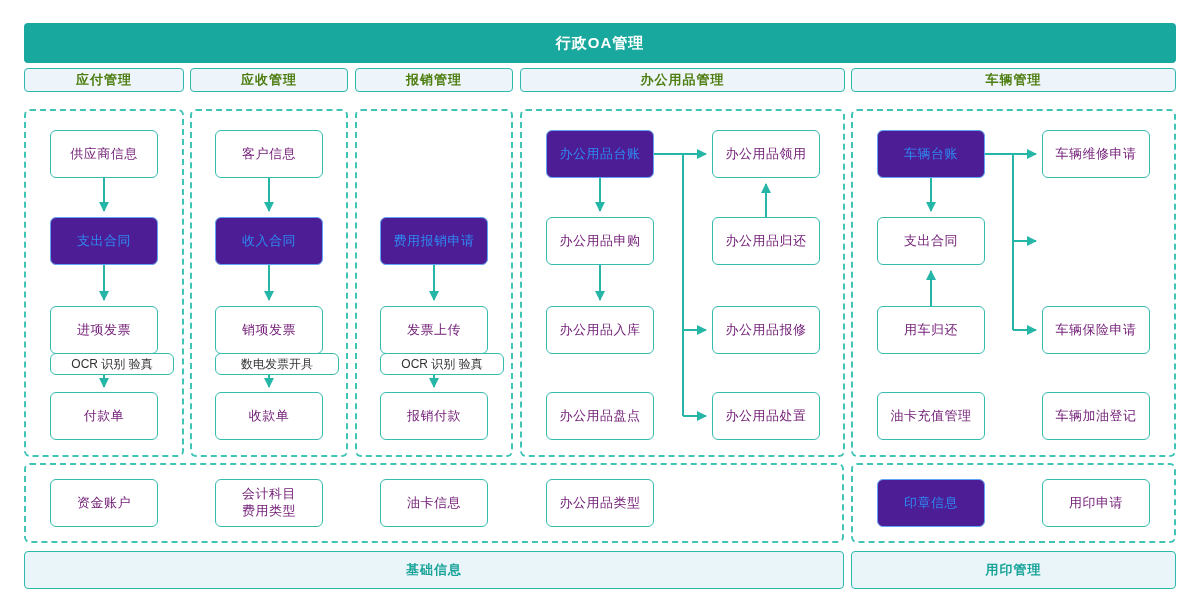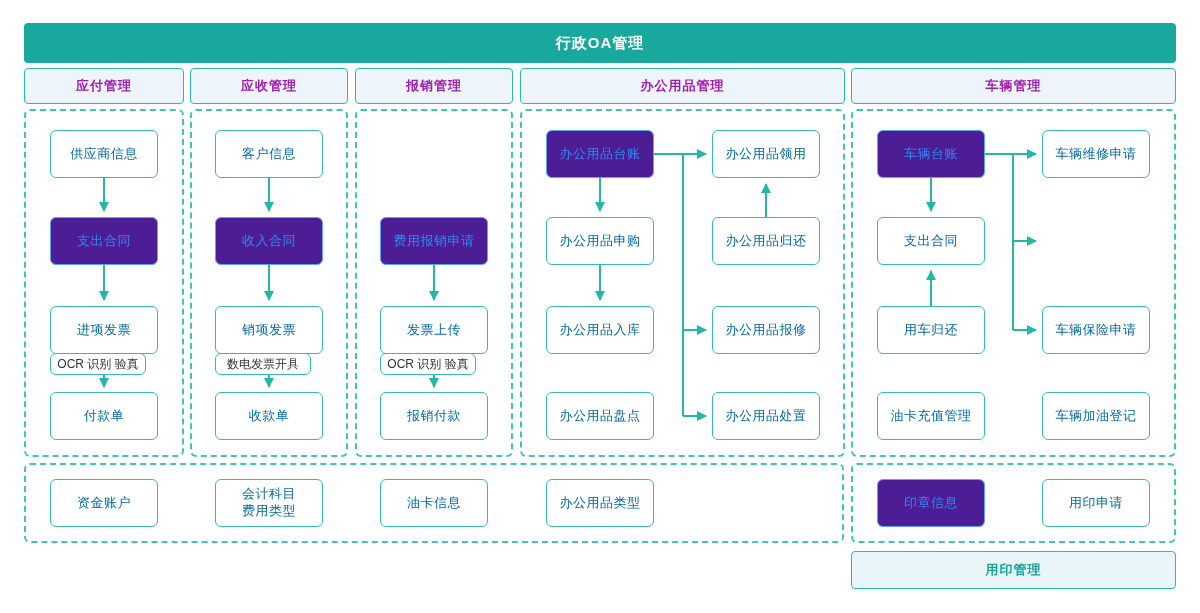--- a/index.html
+++ b/index.html
@@ -7,43 +7,43 @@
   .stage{position:relative;width:1200px;height:613px;background:#ffffff;overflow:hidden;padding-left:36px;}
 
   .title-bar{
     position:absolute;left:24px;top:23px;width:1152px;height:40px;
     background:#19a89d;border-radius:4px;color:#ffffff;
     display:flex;align-items:center;justify-content:center;
     font-size:15px;font-weight:700;letter-spacing:1px;
   }
 
   .col-header{
-    position:absolute;top:68px;height:36px;box-sizing:border-box;
+    position:absolute;top:68px;height:24px;box-sizing:border-box;
     background:#edf5fa;border:1px solid #2cb9ac;border-radius:4px;
-    color:#a21caf;font-size:13px;font-weight:700;letter-spacing:1px;
+    color:#4d7c0f;font-size:13px;font-weight:700;letter-spacing:1px;
     display:flex;align-items:center;justify-content:center;
   }
 
   .dash-box{
     position:absolute;box-sizing:border-box;
     border:2px dashed #3fc4b6;border-radius:6px;background:transparent;
   }
 
   .node{
     position:absolute;width:108px;height:48px;box-sizing:border-box;
     background:#ffffff;border:1px solid #34bcae;border-radius:6px;
-    color:#0369a1;font-size:13px;font-weight:500;letter-spacing:0.5px;
+    color:#701a75;font-size:13px;font-weight:500;letter-spacing:0.5px;
     display:flex;align-items:center;justify-content:center;text-align:center;
     line-height:1.3;
   }
   .node.blue{
     background:#4c1d95;border:1px solid #5fa4f4;color:#2f89f2;
   }
   .node-sub{
-    position:absolute;width:96px;height:22px;box-sizing:border-box;
+    position:absolute;width:124px;height:22px;box-sizing:border-box;
     background:#ffffff;border:1px solid #34bcae;border-radius:6px;
     color:#333333;font-size:12px;font-weight:500;
     display:flex;align-items:center;justify-content:center;
   }
   .two-line{white-space:pre-line;}
 
   .footer-bar{
     position:absolute;top:551px;height:38px;box-sizing:border-box;
     background:#eaf5fa;border:1px solid #2cb9ac;border-radius:4px;
     color:#17a398;font-size:13px;font-weight:700;letter-spacing:1px;
@@ -145,15 +145,16 @@
 
   <div class="node" style="left:50px;top:479px">资金账户</div>
   <div class="node two-line" style="left:215px;top:479px">会计科目
 费用类型</div>
   <div class="node" style="left:380px;top:479px">油卡信息</div>
   <div class="node" style="left:546px;top:479px">办公用品类型</div>
 
   <div class="node blue" style="left:877px;top:479px">印章信息</div>
   <div class="node" style="left:1042px;top:479px">用印申请</div>
 
+  <div class="footer-bar" style="left:24px;width:820px">基础信息</div>
   <div class="footer-bar" style="left:851px;width:325px">用印管理</div>
 
 </div>
 
 </body></html>

